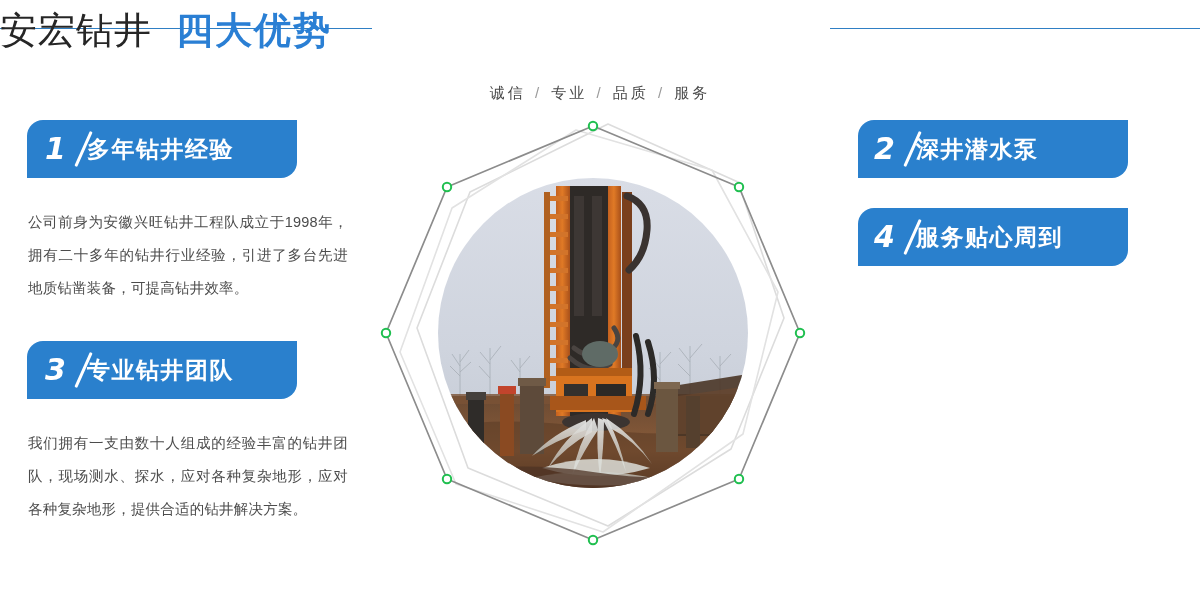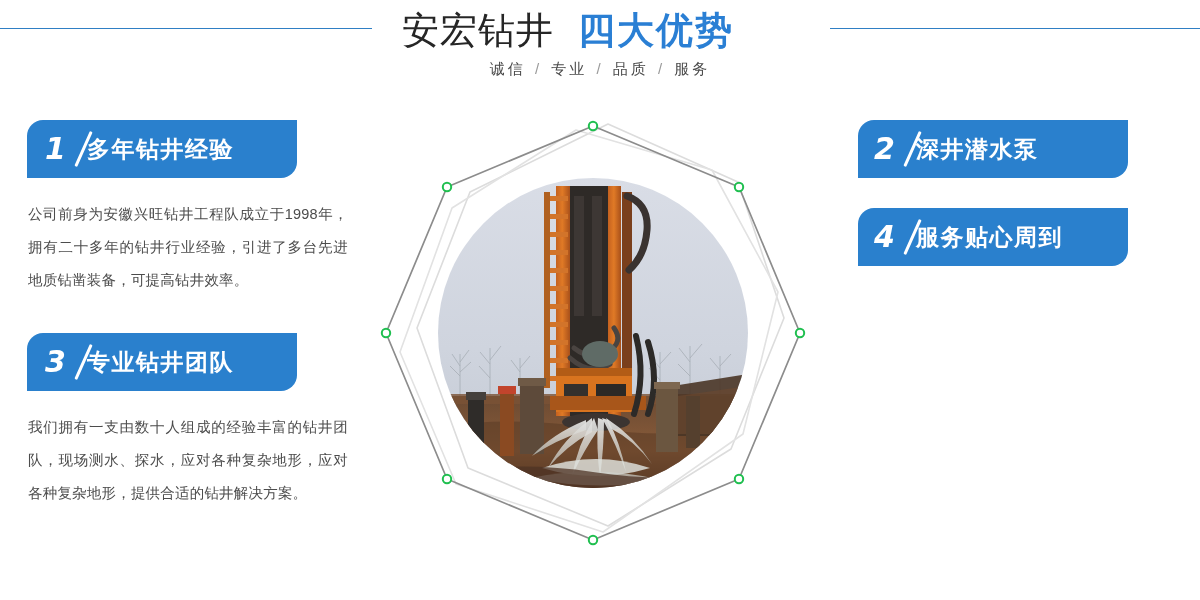--- a/index.html
+++ b/index.html
@@ -12,32 +12,31 @@
   }
   .stage{position:absolute;left:0;top:0;width:1200px;height:600px;}
 
   
   .header{position:absolute;left:0;top:0;width:1200px;height:112px;}
   .rule{position:absolute;top:28px;height:0;border-top:1px solid #2f7fc4;}
   .rule-left{left:0;width:372px;}
   .rule-right{left:830px;width:370px;}
 
   .title{
-    position:absolute;left:8px;top:8px;width:1120px;
-    text-align:center;
+    position:absolute;left:0;top:8px;width:1120px;
     font-size:37px;line-height:46px;font-weight:400;
     letter-spacing:1px;
     color:#262626;
     white-space:nowrap;
   }
   .title .accent{color:#2a7fd4;font-weight:700;letter-spacing:2px;}
   .title .gap{display:inline-block;width:24px;}
 
   .subtitle{
-    position:absolute;left:0;top:58px;width:1200px;
+    position:absolute;left:0;top:82px;width:1200px;
     text-align:center;
     font-size:15px;line-height:22px;color:#4a4a4a;
     letter-spacing:3px;
     white-space:nowrap;
   }
   .subtitle .sep{color:#9a9a9a;padding:0 2px;}
 
   
   .col{position:absolute;top:120px;width:330px;}
   .col-left{left:22px;}
@@ -66,21 +65,21 @@
     width:3px;height:38px;background:#ffffff;
     transform:rotate(24deg);transform-origin:50% 50%;
     border-radius:1px;
   }
   .chip-title{
     color:#ffffff;font-size:23px;line-height:28px;font-weight:700;
     letter-spacing:1.5px;white-space:nowrap;text-align:right;
   }
 
   .body-text{
-    margin-top:20px;
+    margin-top:28px;
     font-size:14.5px;
     line-height:33px;
     color:#4c4c4c;
     letter-spacing:0.2px;
     width:320px;
     text-align:justify;
     text-justify:inter-ideograph;
   }
   .col-left .body-text{padding-left:6px;}
   .col-right .body-text{padding-left:12px;}

